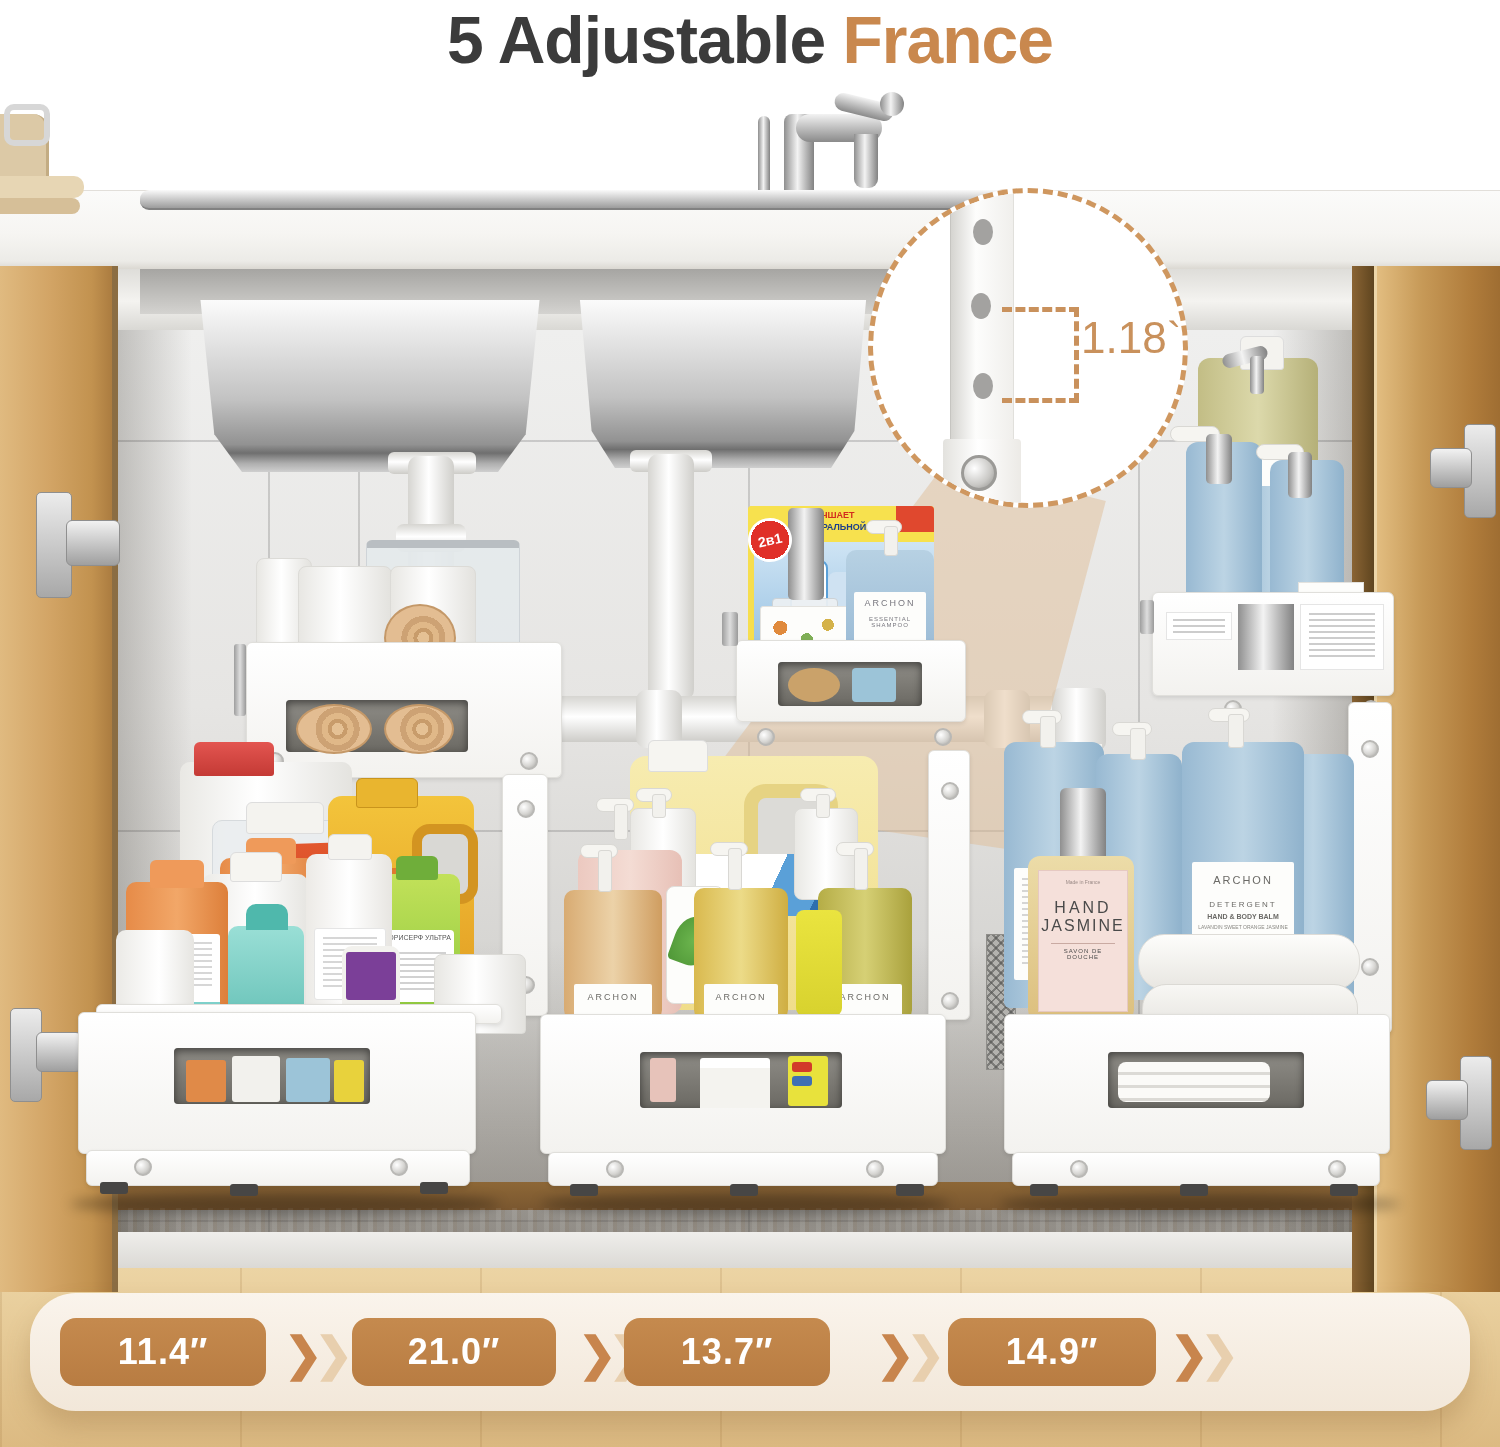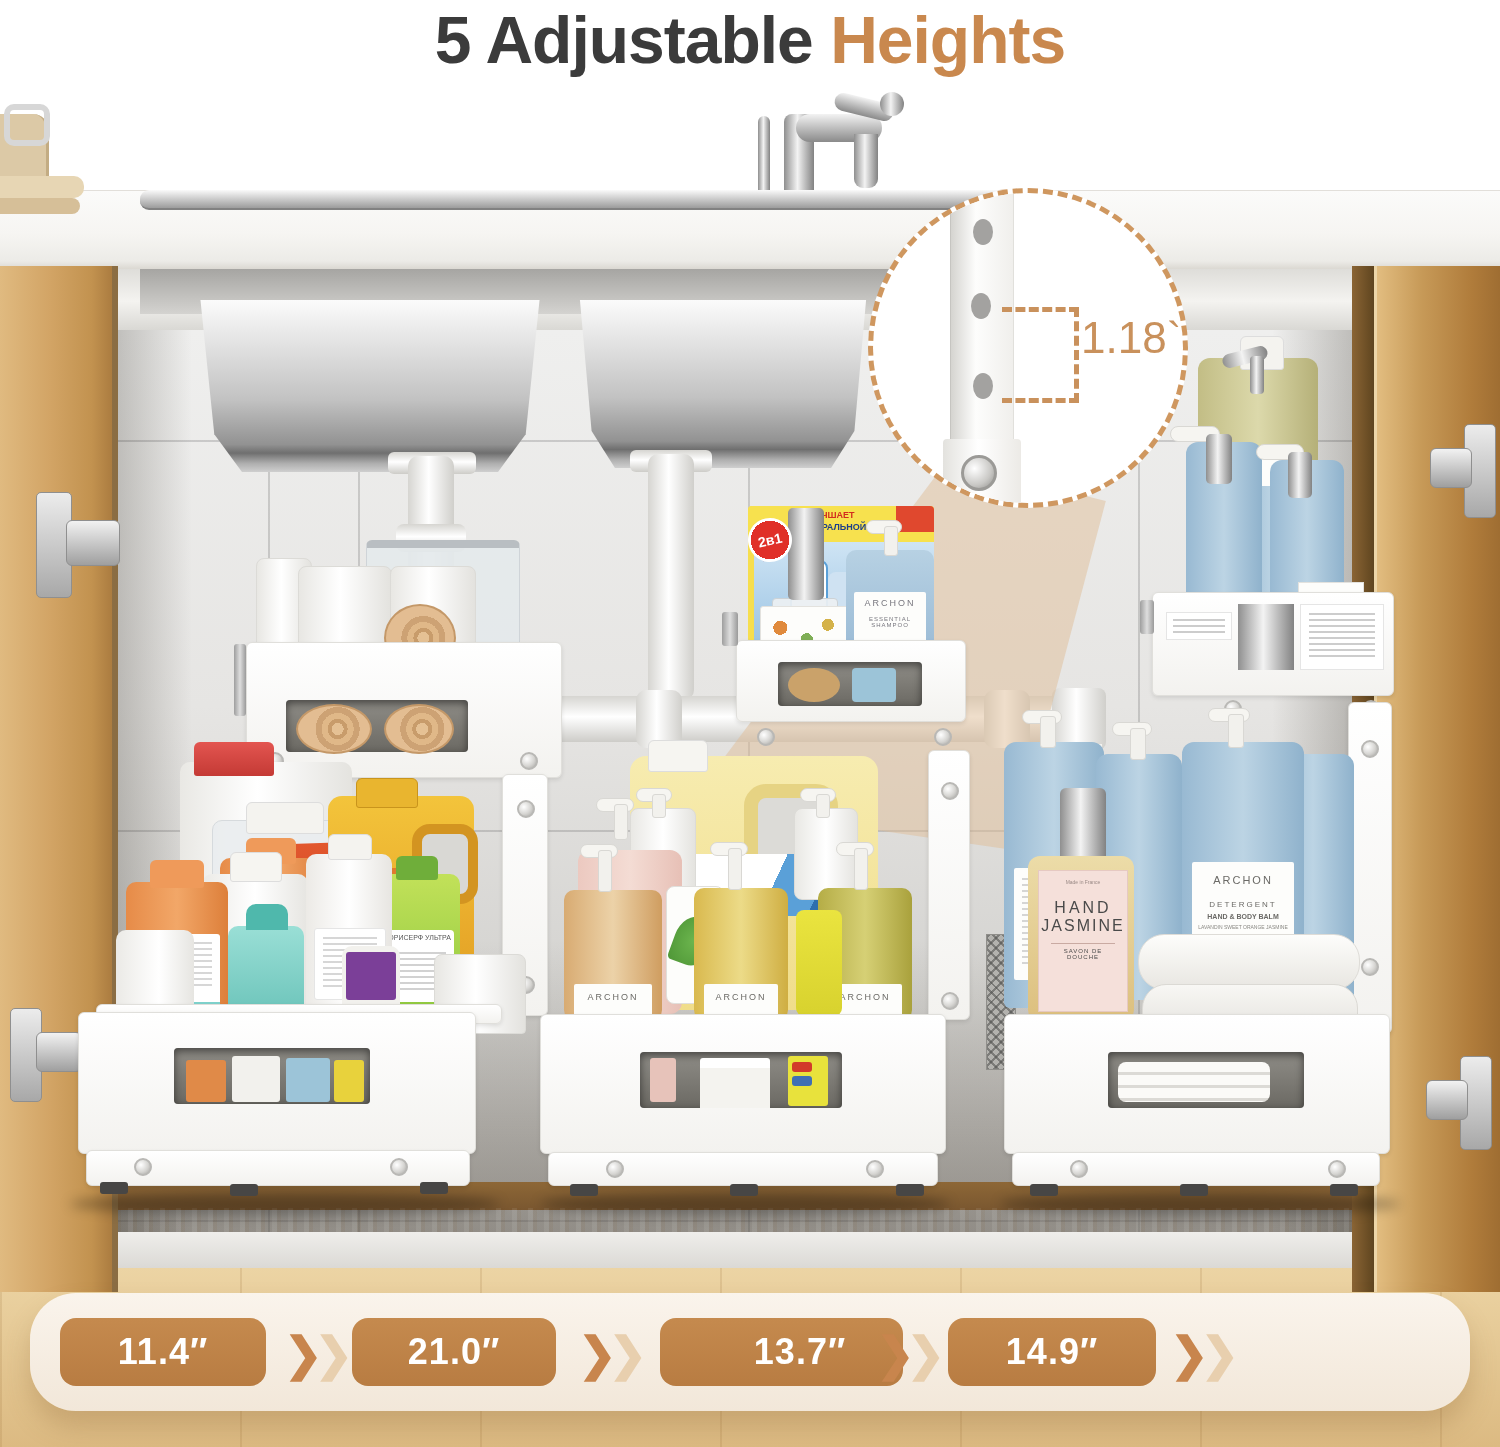--- a/index.html
+++ b/index.html
@@ -249,21 +249,21 @@
   .co-screw{left:88px;top:262px;width:30px;height:30px;border-radius:50%;border:3px solid #9b9a97;background:radial-gradient(circle at 35% 35%,#fff,#c9c8c5 60%,#8f8e8b);}
   .co-hole{width:20px;height:26px;border-radius:50%;background:#a3a2a0;}
   .co-dash{left:129px;top:114px;width:72px;height:86px;border:5px dashed #c9915c;border-left:none;}
   .co-meas{left:208px;top:120px;font-size:44px;color:#c9915c;}
 
   
   .hbar{left:30px;top:1293px;width:1440px;height:118px;border-radius:46px;
     background:linear-gradient(180deg,#faf4ec,#f2e7d9);box-shadow:0 16px 26px rgba(140,100,55,.28);z-index:40;}
   .pill{top:1318px;height:68px;background:linear-gradient(180deg,#c58a4e,#b87c42);border-radius:16px;
     color:#fff;font-size:36px;font-weight:800;letter-spacing:1px;display:flex;align-items:center;justify-content:center;z-index:41;}
-  .pill1{left:60px;width:206px;} .pill2{left:352px;width:204px;} .pill3{left:660px;width:206px;padding-left:37px;}
+  .pill1{left:60px;width:206px;} .pill2{left:352px;width:204px;} .pill3{left:624px;width:206px;}
   .pill4{left:948px;width:208px;}
   .chev{top:1324px;height:60px;display:flex;align-items:center;font-size:46px;font-weight:800;z-index:41;}
   .chev .c1{color:#c8854d;} .chev .c2{color:#e8cfae;margin-left:-8px;}
   .chevA{left:284px;} .chevB{left:578px;} .chevC{left:876px;} .chevD{left:1170px;}
 </style>
 </head>
 <body>
 
 <div id="canvas">
 
@@ -552,21 +552,21 @@
     <div class="a co-hole" style="left:100px;top:180px;"></div>
     <div class="a co-bracket"></div>
     <div class="a co-screw"></div>
     <div class="a co-dash"></div>
     <div class="a co-meas">1.18``</div>
   </div>
 
   <div class="a title">
     <span>5 Adjustable</span>
     <span> </span>
-    <span class="accent">Heights</span>
+    <span class="accent">France</span>
   </div>
 
   <div class="a hbar"></div>
   <div class="a pill pill1">11.4″</div>
   <div class="a chev chevA">
     <span class="c1">❯</span>
     <span class="c2">❯</span>
   </div>
   <div class="a pill pill2">21.0″</div>
   <div class="a chev chevB">

